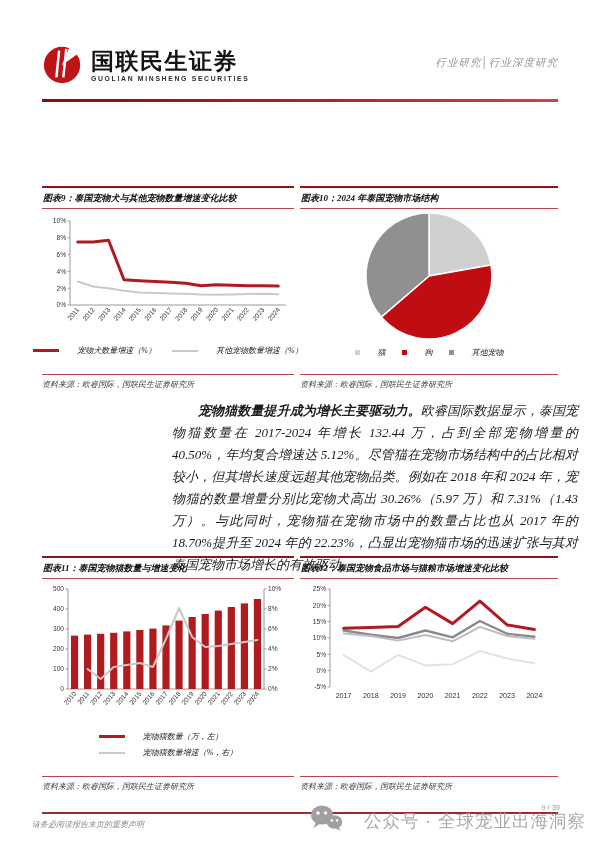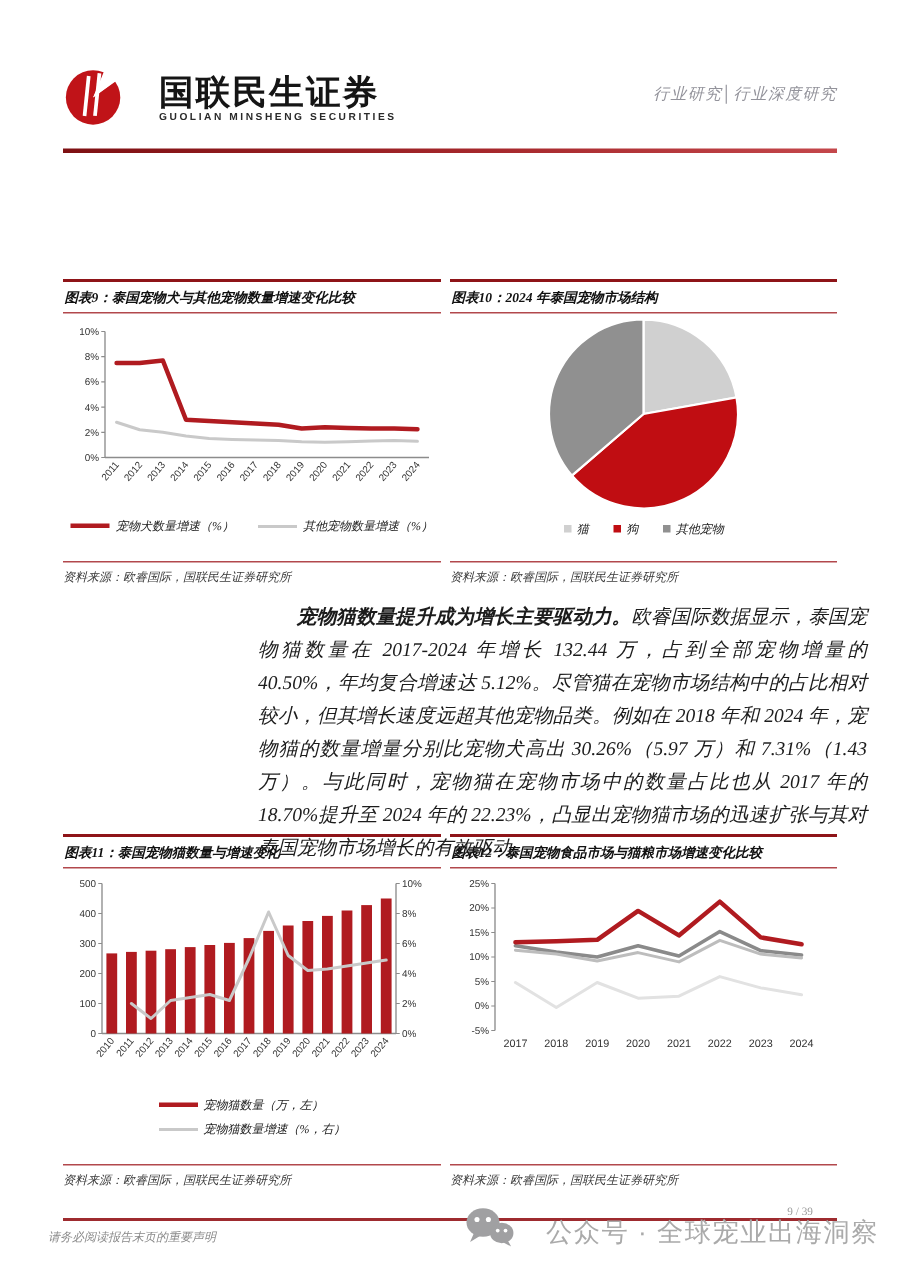--- a/index.html
+++ b/index.html
@@ -1,20 +1,20 @@
 <!DOCTYPE html>
 <html><head>
 <meta charset="utf-8">
 <style>
   html,body{margin:0;padding:0;background:#fff;}
   .page{position:relative;width:600px;height:848px;background:#fff;overflow:hidden;
         font-family:"Liberation Serif","DejaVu Serif",serif;}
   
   .header{position:absolute;top:42px;left:42px;right:42px;display:flex;justify-content:space-between;align-items:flex-start;}
-  .brand{display:flex;align-items:center;gap:22px;}
+  .brand{display:flex;align-items:center;gap:7px;}
   .brand-text{display:flex;flex-direction:column;line-height:1;}
   .brand-cn{font-family:"Liberation Sans","DejaVu Sans",sans-serif;font-weight:bold;font-size:23px;color:#151515;letter-spacing:1.5px;}
   .brand-en{font-family:"Liberation Sans","DejaVu Sans",sans-serif;font-weight:bold;font-size:6.8px;color:#2a2a2a;letter-spacing:1.7px;margin-top:3px;}
   .head-right{font-size:10.5px;color:#93939b;font-style:italic;margin-top:14px;letter-spacing:1px;}
   .rule{position:absolute;top:99px;left:42px;right:42px;height:3px;
         background:linear-gradient(90deg,#7e1013,#a6282c 55%,#c4474b);}
   
   .body-text{position:absolute;left:172px;width:406px;margin:0;font-size:13px;color:#1c1c1c;
              text-align:justify;font-style:italic;}
   .p1{top:111px;line-height:24px;}
@@ -31,28 +31,28 @@
   .h2f{height:236px;}
   .fig-head{border-top:2.5px solid #8e1418;border-bottom:1.5px solid #b2484c;
             padding:4px 1px 3px;font-size:9px;font-weight:bold;color:#111;font-style:italic;}
   .fig-src{margin-top:auto;border-top:1.5px solid #b2484c;padding-top:4px;
            font-size:8px;color:#3a3a3a;font-style:italic;}
   .chart{display:block;}
   .pie-wrap{display:flex;justify-content:center;}
   
   .legend-row{display:flex;justify-content:center;gap:16px;margin-top:2px;}
   .legend-col{display:flex;flex-direction:column;align-items:flex-start;gap:5px;width:max-content;margin:4px auto 0;}
-  .lg-item{display:flex;align-items:center;gap:4px;font-size:8px;color:#222;font-style:italic;white-space:nowrap;}
+  .lg-item{display:flex;align-items:center;gap:18px;font-size:8px;color:#222;font-style:italic;white-space:nowrap;}
   .lg-line{display:inline-block;width:26px;}
   .lg-sq{display:inline-block;width:5px;height:5px;}
   
   .foot-rule{position:absolute;top:812px;left:42px;right:42px;height:2px;background:#9e2b2f;}
   .disclaimer{position:absolute;top:819px;left:32px;font-size:8px;color:#8a8a8a;font-style:italic;}
-  .page-num{position:absolute;top:803px;right:58px;font-size:7.5px;color:#9a9a9a;
-            font-family:Liberation Serif, serif;}
+  .page-num{position:absolute;top:803px;right:40px;font-size:7.5px;color:#9a9a9a;
+            font-family:Liberation Sans, sans-serif;}
   .watermark{position:absolute;top:804px;right:14px;display:flex;align-items:center;gap:21px;
              font-family:"Liberation Sans","DejaVu Sans",sans-serif;font-size:17.5px;color:#aaaaaa;letter-spacing:1px;}
 </style>
 </head>
 <body>
 
 <div class="page">
 
   <div class="header">
     <div class="brand">

